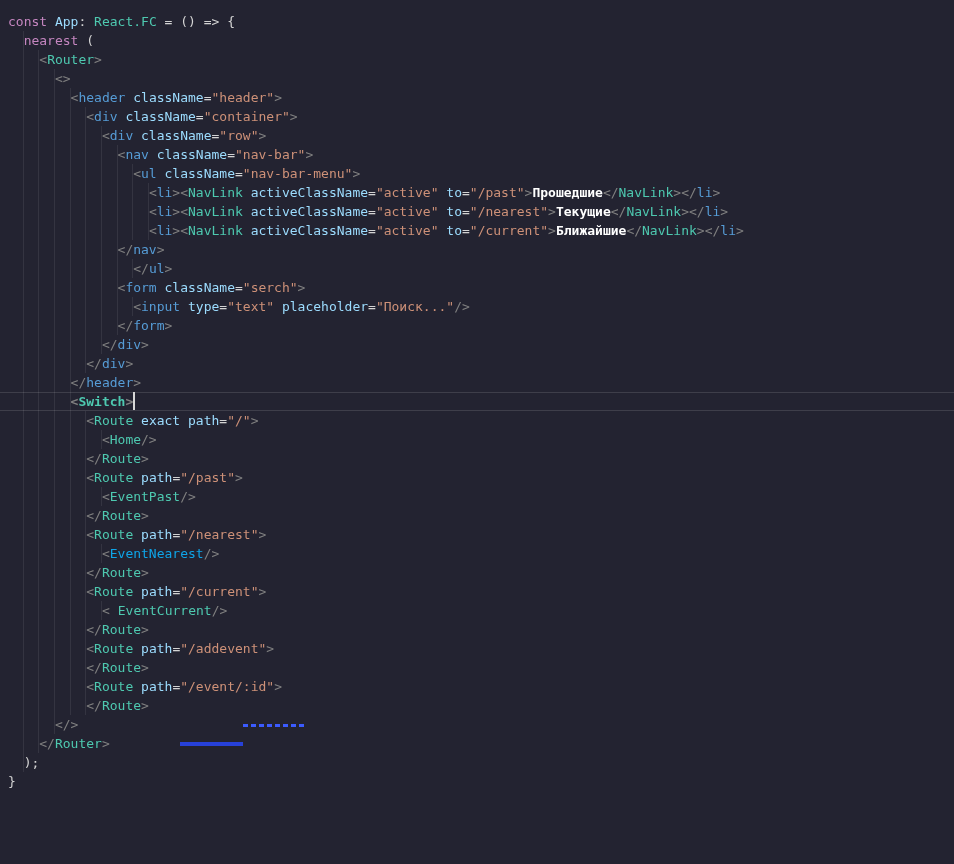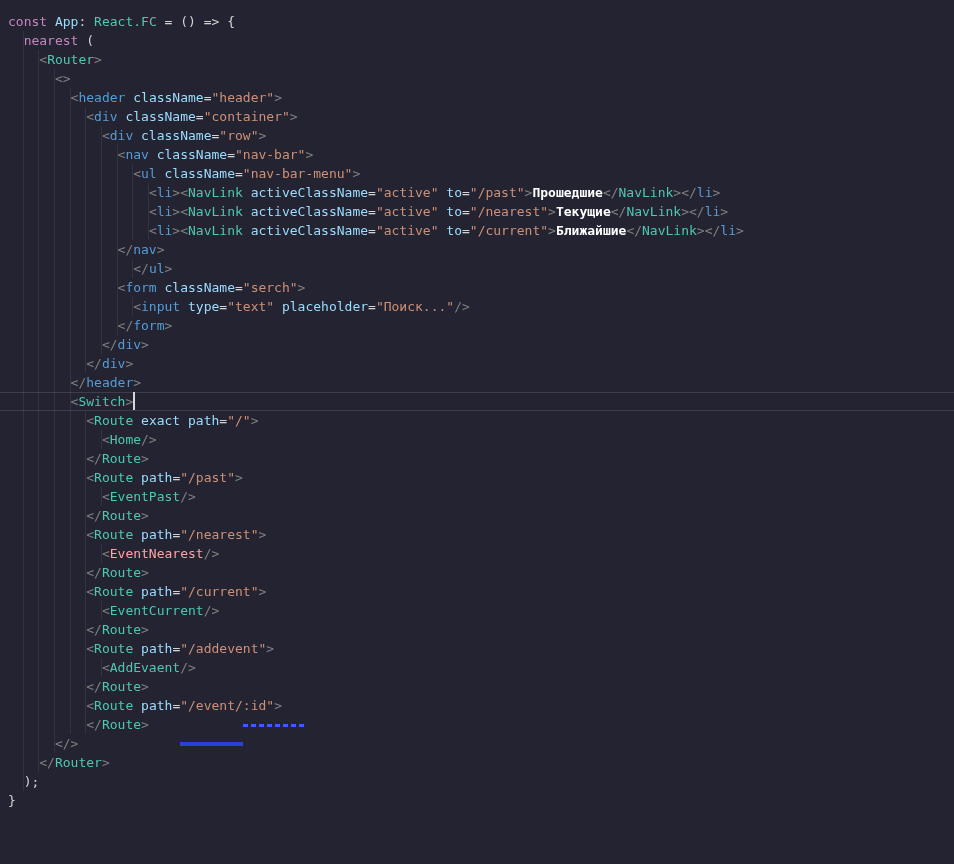--- a/index.html
+++ b/index.html
@@ -21,20 +21,21 @@
     cursor: text;
   }
   .line {
     position: relative;
     height: 19px;
     padding-left: 8px;
     white-space: pre;
   }
   .line.current {
     box-shadow: inset 0 1px 0 var(--clb, #3e3e4a), inset 0 -1px 0 var(--clb, #3e3e4a);
+    font-weight: bold;
   }
   .ind {
     display: inline-block;
     height: 100%;
     vertical-align: top;
     background: repeating-linear-gradient(
       to right,
       transparent 0,
       transparent calc(2ch - 1px),
       rgba(255, 255, 255, 0.08) calc(2ch - 1px),
@@ -78,27 +79,26 @@
     <div class="line"><span class="ind" style="width: 10ch;"></span><span class="tk tk-g" style="color: rgb(128, 128, 128);">&lt;/</span><span class="tk tk-b" style="color: rgb(86, 156, 214);">div</span><span class="tk tk-g" style="color: rgb(128, 128, 128);">&gt;</span></div>
     <div class="line"><span class="ind" style="width: 8ch;"></span><span class="tk tk-g" style="color: rgb(128, 128, 128);">&lt;/</span><span class="tk tk-b" style="color: rgb(86, 156, 214);">header</span><span class="tk tk-g" style="color: rgb(128, 128, 128);">&gt;</span></div>
     <div class="line current"><span class="ind" style="width: 8ch;"></span><span class="tk tk-g" style="color: rgb(128, 128, 128);">&lt;</span><span class="tk tk-t" style="color: rgb(78, 201, 176);">Switch</span><span class="tk tk-g" style="color: rgb(128, 128, 128);">&gt;</span></div>
     <div class="line"><span class="ind" style="width: 10ch;"></span><span class="tk tk-g" style="color: rgb(128, 128, 128);">&lt;</span><span class="tk tk-t" style="color: rgb(78, 201, 176);">Route</span><span class="tk tk-p" style="color: rgb(212, 212, 212);"> </span><span class="tk tk-a" style="color: rgb(156, 220, 254);">exact</span><span class="tk tk-p" style="color: rgb(212, 212, 212);"> </span><span class="tk tk-a" style="color: rgb(156, 220, 254);">path</span><span class="tk tk-p" style="color: rgb(212, 212, 212);">=</span><span class="tk tk-s" style="color: rgb(206, 145, 120);">"/"</span><span class="tk tk-g" style="color: rgb(128, 128, 128);">&gt;</span></div>
     <div class="line"><span class="ind" style="width: 12ch;"></span><span class="tk tk-g" style="color: rgb(128, 128, 128);">&lt;</span><span class="tk tk-t" style="color: rgb(78, 201, 176);">Home</span><span class="tk tk-g" style="color: rgb(128, 128, 128);">/&gt;</span></div>
     <div class="line"><span class="ind" style="width: 10ch;"></span><span class="tk tk-g" style="color: rgb(128, 128, 128);">&lt;/</span><span class="tk tk-t" style="color: rgb(78, 201, 176);">Route</span><span class="tk tk-g" style="color: rgb(128, 128, 128);">&gt;</span></div>
     <div class="line"><span class="ind" style="width: 10ch;"></span><span class="tk tk-g" style="color: rgb(128, 128, 128);">&lt;</span><span class="tk tk-t" style="color: rgb(78, 201, 176);">Route</span><span class="tk tk-p" style="color: rgb(212, 212, 212);"> </span><span class="tk tk-a" style="color: rgb(156, 220, 254);">path</span><span class="tk tk-p" style="color: rgb(212, 212, 212);">=</span><span class="tk tk-s" style="color: rgb(206, 145, 120);">"/past"</span><span class="tk tk-g" style="color: rgb(128, 128, 128);">&gt;</span></div>
     <div class="line"><span class="ind" style="width: 12ch;"></span><span class="tk tk-g" style="color: rgb(128, 128, 128);">&lt;</span><span class="tk tk-t" style="color: rgb(78, 201, 176);">EventPast</span><span class="tk tk-g" style="color: rgb(128, 128, 128);">/&gt;</span></div>
     <div class="line"><span class="ind" style="width: 10ch;"></span><span class="tk tk-g" style="color: rgb(128, 128, 128);">&lt;/</span><span class="tk tk-t" style="color: rgb(78, 201, 176);">Route</span><span class="tk tk-g" style="color: rgb(128, 128, 128);">&gt;</span></div>
     <div class="line"><span class="ind" style="width: 10ch;"></span><span class="tk tk-g" style="color: rgb(128, 128, 128);">&lt;</span><span class="tk tk-t" style="color: rgb(78, 201, 176);">Route</span><span class="tk tk-p" style="color: rgb(212, 212, 212);"> </span><span class="tk tk-a" style="color: rgb(156, 220, 254);">path</span><span class="tk tk-p" style="color: rgb(212, 212, 212);">=</span><span class="tk tk-s" style="color: rgb(206, 145, 120);">"/nearest"</span><span class="tk tk-g" style="color: rgb(128, 128, 128);">&gt;</span></div>
-    <div class="line"><span class="ind" style="width: 12ch;"></span><span class="tk tk-g" style="color: rgb(128, 128, 128);">&lt;</span><span class="tk tk-t" style="color: #fca5a5;">EventNearest</span><span class="tk tk-g" style="color: rgb(128, 128, 128);">/&gt;</span></div>
+    <div class="line"><span class="ind" style="width: 12ch;"></span><span class="tk tk-g" style="color: rgb(128, 128, 128);">&lt;</span><span class="tk tk-t" style="color: #0ea5e9;">EventNearest</span><span class="tk tk-g" style="color: rgb(128, 128, 128);">/&gt;</span></div>
     <div class="line"><span class="ind" style="width: 10ch;"></span><span class="tk tk-g" style="color: rgb(128, 128, 128);">&lt;/</span><span class="tk tk-t" style="color: rgb(78, 201, 176);">Route</span><span class="tk tk-g" style="color: rgb(128, 128, 128);">&gt;</span></div>
     <div class="line"><span class="ind" style="width: 10ch;"></span><span class="tk tk-g" style="color: rgb(128, 128, 128);">&lt;</span><span class="tk tk-t" style="color: rgb(78, 201, 176);">Route</span><span class="tk tk-p" style="color: rgb(212, 212, 212);"> </span><span class="tk tk-a" style="color: rgb(156, 220, 254);">path</span><span class="tk tk-p" style="color: rgb(212, 212, 212);">=</span><span class="tk tk-s" style="color: rgb(206, 145, 120);">"/current"</span><span class="tk tk-g" style="color: rgb(128, 128, 128);">&gt;</span></div>
-    <div class="line"><span class="ind" style="width: 12ch;"></span><span class="tk tk-g" style="color: rgb(128, 128, 128);">&lt;</span><span class="tk tk-t" style="color: rgb(78, 201, 176);">EventCurrent</span><span class="tk tk-g" style="color: rgb(128, 128, 128);">/&gt;</span></div>
+    <div class="line"><span class="ind" style="width: 12ch;"></span><span class="tk tk-g" style="color: rgb(128, 128, 128);">&lt;</span><span class="tk tk-t" style="color: rgb(78, 201, 176); margin-left: 8px;">EventCurrent</span><span class="tk tk-g" style="color: rgb(128, 128, 128);">/&gt;</span></div>
     <div class="line"><span class="ind" style="width: 10ch;"></span><span class="tk tk-g" style="color: rgb(128, 128, 128);">&lt;/</span><span class="tk tk-t" style="color: rgb(78, 201, 176);">Route</span><span class="tk tk-g" style="color: rgb(128, 128, 128);">&gt;</span></div>
     <div class="line"><span class="ind" style="width: 10ch;"></span><span class="tk tk-g" style="color: rgb(128, 128, 128);">&lt;</span><span class="tk tk-t" style="color: rgb(78, 201, 176);">Route</span><span class="tk tk-p" style="color: rgb(212, 212, 212);"> </span><span class="tk tk-a" style="color: rgb(156, 220, 254);">path</span><span class="tk tk-p" style="color: rgb(212, 212, 212);">=</span><span class="tk tk-s" style="color: rgb(206, 145, 120);">"/addevent"</span><span class="tk tk-g" style="color: rgb(128, 128, 128);">&gt;</span></div>
-    <div class="line"><span class="ind" style="width: 12ch;"></span><span class="tk tk-g" style="color: rgb(128, 128, 128);">&lt;</span><span class="tk tk-t" style="color: rgb(78, 201, 176);">AddEvaent</span><span class="tk tk-g" style="color: rgb(128, 128, 128);">/&gt;</span></div>
     <div class="line"><span class="ind" style="width: 10ch;"></span><span class="tk tk-g" style="color: rgb(128, 128, 128);">&lt;/</span><span class="tk tk-t" style="color: rgb(78, 201, 176);">Route</span><span class="tk tk-g" style="color: rgb(128, 128, 128);">&gt;</span></div>
     <div class="line"><span class="ind" style="width: 10ch;"></span><span class="tk tk-g" style="color: rgb(128, 128, 128);">&lt;</span><span class="tk tk-t" style="color: rgb(78, 201, 176);">Route</span><span class="tk tk-p" style="color: rgb(212, 212, 212);"> </span><span class="tk tk-a" style="color: rgb(156, 220, 254);">path</span><span class="tk tk-p" style="color: rgb(212, 212, 212);">=</span><span class="tk tk-s" style="color: rgb(206, 145, 120);">"/event/:id"</span><span class="tk tk-g" style="color: rgb(128, 128, 128);">&gt;</span></div>
     <div class="line"><span class="ind" style="width: 10ch;"></span><span class="tk tk-g" style="color: rgb(128, 128, 128);">&lt;/</span><span class="tk tk-t" style="color: rgb(78, 201, 176);">Route</span><span class="tk tk-g" style="color: rgb(128, 128, 128);">&gt;</span></div>
     <div class="line"><span class="ind" style="width: 6ch;"></span><span class="tk tk-g" style="color: rgb(128, 128, 128);">&lt;/&gt;</span></div>
     <div class="line"><span class="ind" style="width: 4ch;"></span><span class="tk tk-g" style="color: rgb(128, 128, 128);">&lt;/</span><span class="tk tk-t" style="color: rgb(78, 201, 176);">Router</span><span class="tk tk-g" style="color: rgb(128, 128, 128);">&gt;</span></div>
     <div class="line"><span class="ind" style="width: 2ch;"></span><span class="tk tk-p" style="color: rgb(212, 212, 212);">);</span></div>
     <div class="line"><span class="tk tk-p" style="color: rgb(212, 212, 212);">}</span></div>
     <div class="cursor" style="top: 392px; left: calc(16ch + 8px);"></div>
     <div class="deco" style="top: 724px; left: calc(30ch + 8px); width: 8ch; height: 3px; background: repeating-linear-gradient(to right, rgb(59, 91, 255) 0px, rgb(59, 91, 255) 5px, transparent 5px, transparent 8px);"></div>
     <div class="deco" style="top: 742px; left: calc(22ch + 8px); width: 8ch; height: 4px; background: rgb(39, 65, 217);"></div>

